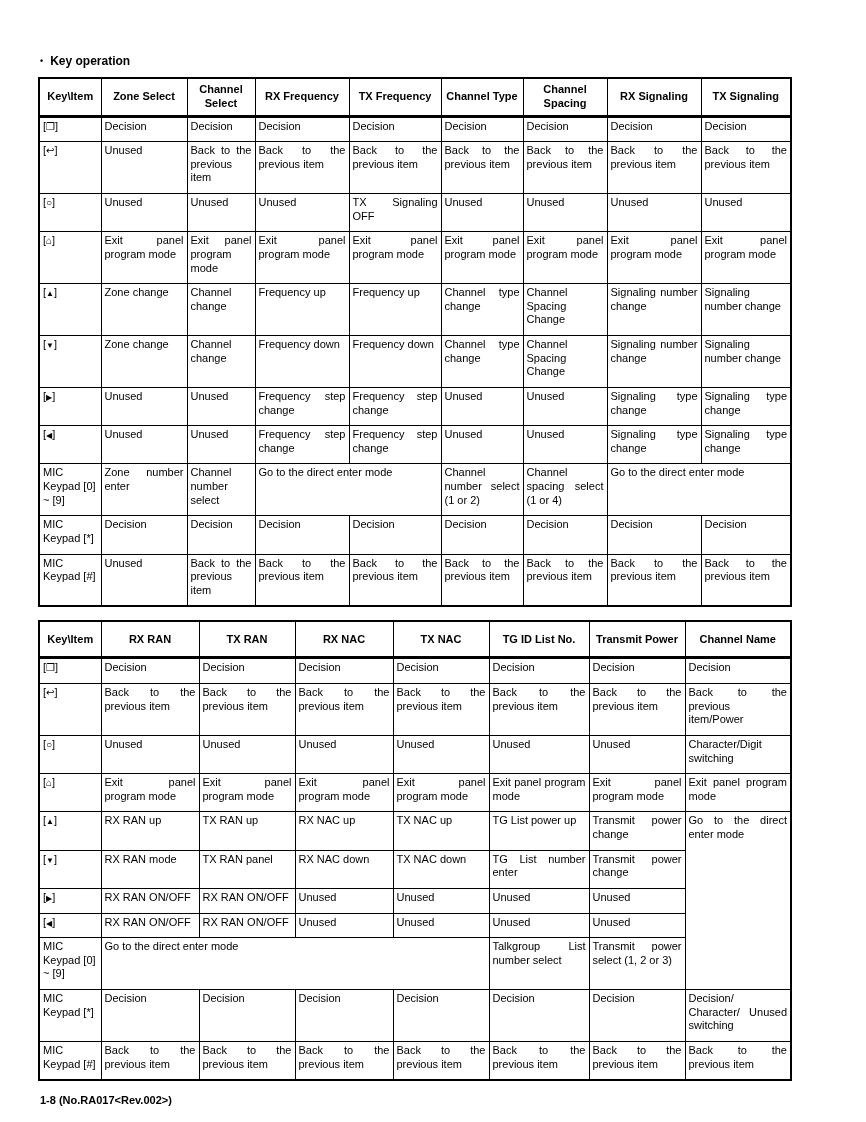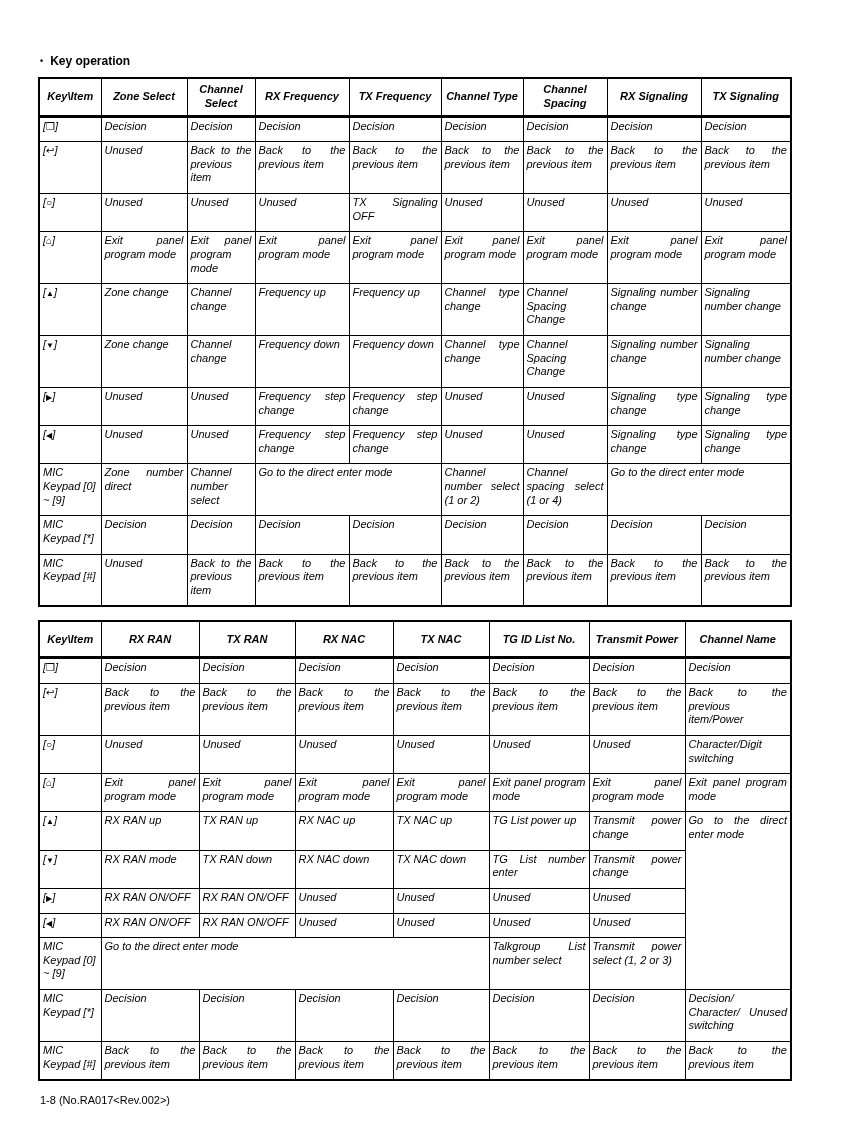--- a/index.html
+++ b/index.html
@@ -14,21 +14,20 @@
     display:flex;align-items:baseline;gap:7px;
     font-size:12px;font-weight:bold;margin:0 0 9px 2px;
   }
   .section-title .bullet{font-size:9px;transform:translateY(-1px);}
   table.keytable{
     border-collapse:collapse;
     table-layout:fixed;
     width:752px;
     border:2px solid #000;
     margin-bottom:13px;
-    font-style:italic;
   }
   table.keytable th{
     border:1px solid #000;
     border-bottom:3px solid #000;
     font-size:11px;font-weight:bold;
     text-align:center;vertical-align:middle;
     padding:4px 2px;height:26px;
     line-height:1.25;
   }
   table.keytable td{
@@ -39,21 +38,21 @@
     text-align:justify;
     overflow:hidden;
   }
   table.keytable td.keycell{
     text-align:left;
     padding-bottom:8px;
     word-spacing:0;
   }
   .keyicon{font-size:10px;}
   .keyicon.tri{font-size:8px;}
-  .footer{font-size:11px;margin-top:1px;margin-left:2px;}
+  .footer{font-size:11px;margin-top:1px;margin-left:2px;font-weight:bold;}
 </style>
 </head>
 <body>
 
 <div class="page">
 
   <div class="section-title">
     <span class="bullet">•</span>
     <span>Key operation</span>
   </div>
@@ -167,21 +166,21 @@
           <td>Unused</td>
           <td>Frequency step change</td>
           <td>Frequency step change</td>
           <td>Unused</td>
           <td>Unused</td>
           <td>Signaling type change</td>
           <td>Signaling type change</td>
         </tr>
         <tr>
           <td class="keycell">MIC Keypad [0] ~ [9]</td>
-          <td>Zone number direct</td>
+          <td>Zone number enter</td>
           <td>Channel number select</td>
           <td colspan="2">Go to the direct enter mode</td>
           <td>Channel number select (1 or 2)</td>
           <td>Channel spacing select (1 or 4)</td>
           <td colspan="2">Go to the direct enter mode</td>
         </tr>
         <tr>
           <td class="keycell">MIC Keypad [*]</td>
           <td>Decision</td>
           <td>Decision</td>
@@ -276,21 +275,21 @@
           <td>TX RAN up</td>
           <td>RX NAC up</td>
           <td>TX NAC up</td>
           <td>TG List power up</td>
           <td>Transmit power change</td>
           <td rowspan="5">Go to the direct enter mode</td>
         </tr>
         <tr>
           <td class="keycell">[<span class="keyicon tri">▼</span>]</td>
           <td>RX RAN mode</td>
-          <td>TX RAN down</td>
+          <td>TX RAN panel</td>
           <td>RX NAC down</td>
           <td>TX NAC down</td>
           <td>TG List number enter</td>
           <td>Transmit power change</td>
         </tr>
         <tr>
           <td class="keycell">[<span class="keyicon tri">▶</span>]</td>
           <td>RX RAN ON/OFF</td>
           <td>RX RAN ON/OFF</td>
           <td>Unused</td>

